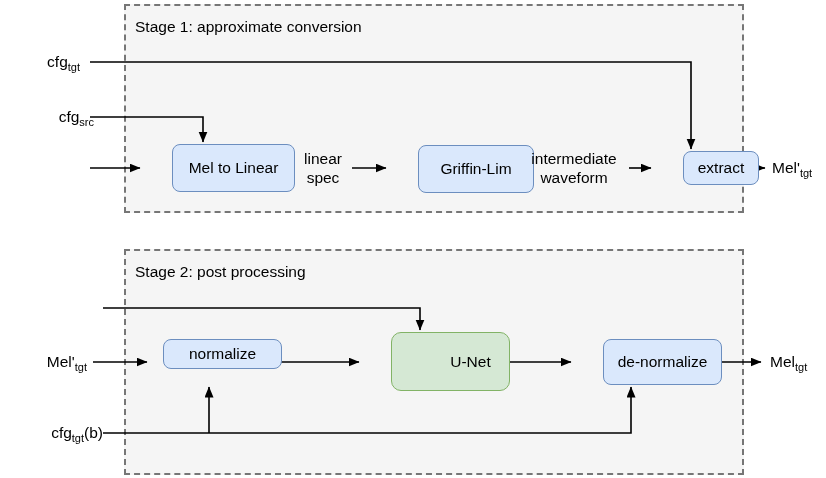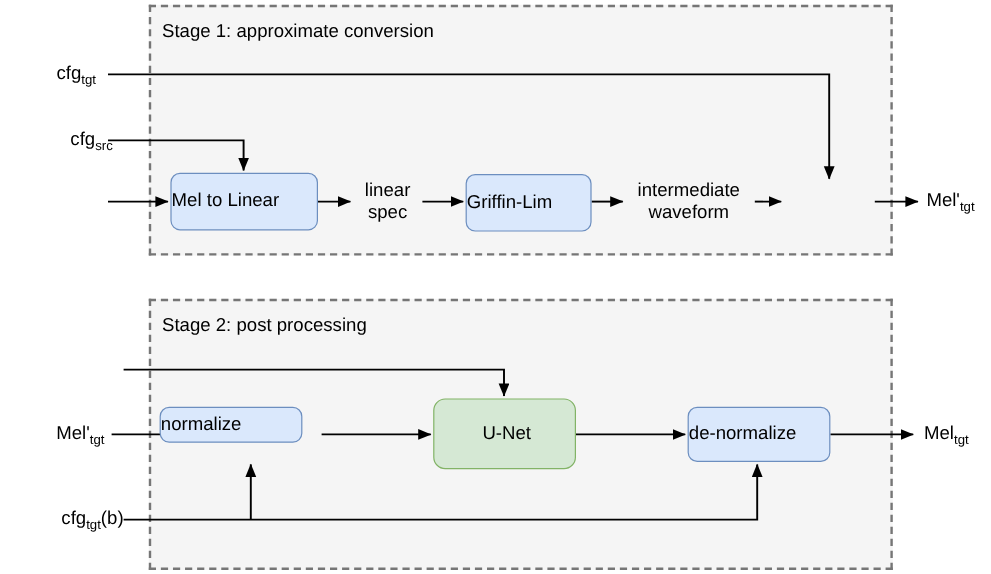--- a/index.html
+++ b/index.html
@@ -42,24 +42,25 @@
   }
   .arrowhead {
     fill: var(--line, #000000);
     stroke: none;
   }
   .node {
     position: absolute;
     box-sizing: border-box;
     display: flex;
     align-items: center;
-    justify-content: flex-start;
+    justify-content: center;
     border-radius: 8px;
     white-space: nowrap;
     text-align: center;
+    margin-left: 30px;
   }
   .node.blue {
     background: var(--process-fill, #dae8fc);
     border: 1.5px solid var(--process-border, #6c8ebf);
   }
   .node.green {
     background: var(--unet-fill, #d5e8d4);
     border: 1.5px solid var(--unet-border, #82b366);
     border-radius: 10px;
     padding-left: 40px;
@@ -114,22 +115,25 @@
     <path class="wire" marker-end="url(#ah)" d="M268 362 L359 362"></path>
     <path class="wire" marker-end="url(#ah)" d="M480 362 L571 362"></path>
     <path class="wire" marker-end="url(#ah)" d="M692 362 L761 362"></path>
     <path class="wire" marker-end="url(#ah)" d="M103 433 L631 433 L631 387"></path>
     <path class="wire" marker-end="url(#ah)" d="M209 433 L209 387"></path>
   </svg>
 
   <div class="node blue" style="left:142px; top:144px; width:123px; height:48px;">
     <span>Mel to Linear</span>
   </div>
-  <div class="node blue" style="left:388px; top:145px; width:105px; height:48px;">
+  <div class="node blue" style="left:388px; top:145px; width:116px; height:48px;">
     <span>Griffin-Lim</span>
+  </div>
+  <div class="node blue" style="left:653px; top:151px; width:76px; height:34px;">
+    <span>extract</span>
   </div>
 
   <div class="flow-label" style="left:288px; top:149px; width:70px;">
     <div>linear</div>
     <div>spec</div>
   </div>
   <div class="flow-label" style="left:519px; top:149px; width:110px;">
     <div>intermediate</div>
     <div>waveform</div>
   </div>

